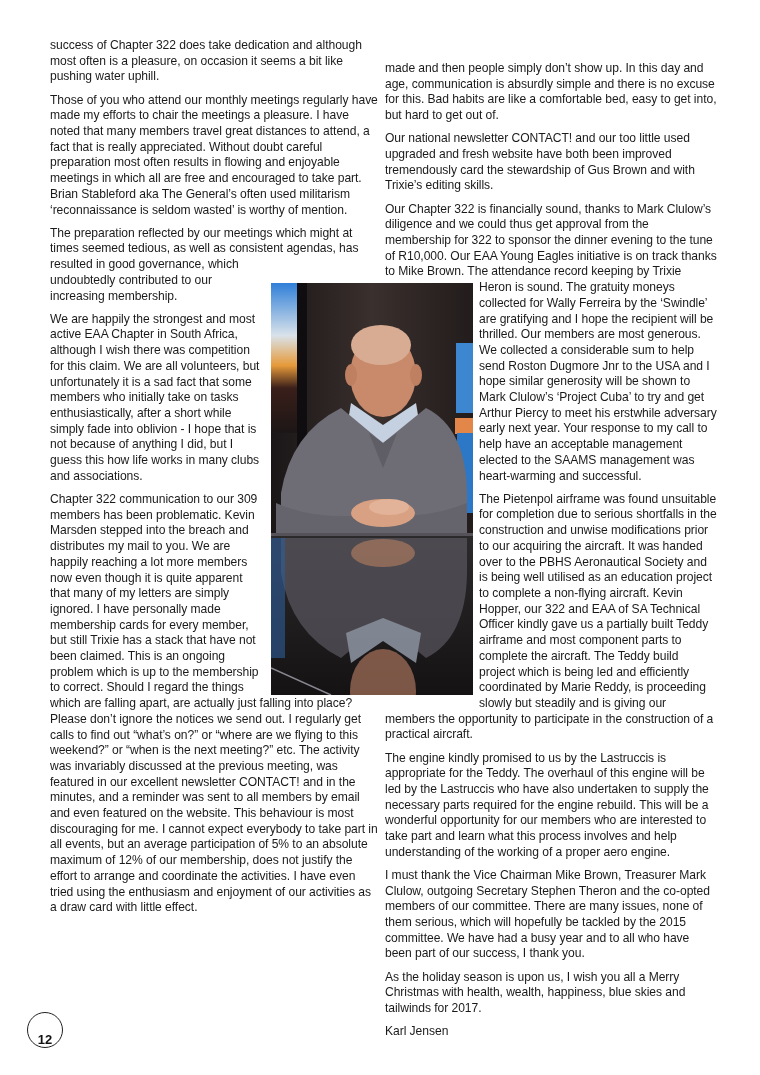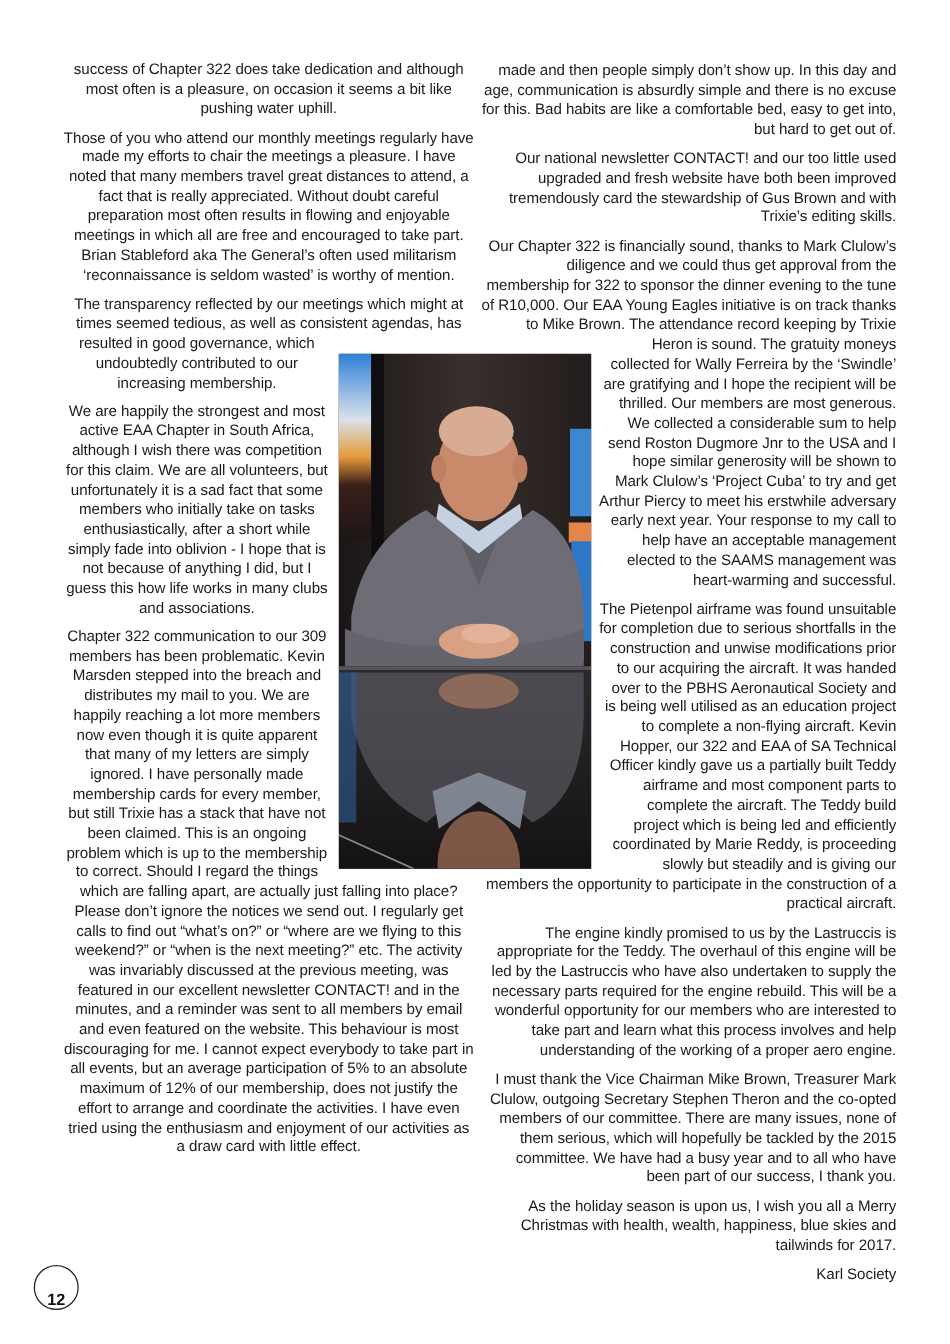--- a/index.html
+++ b/index.html
@@ -1,22 +1,22 @@
 <!DOCTYPE html>
 <html><head>
 <meta charset="utf-8">
 <style>
   html, body { margin: 0; padding: 0; background: #ffffff; }
   body { width: 760px; height: 1075px; position: relative; overflow: hidden;
          font-family: "Liberation Sans", "DejaVu Sans", sans-serif; color: #1a1a1a; }
   .page { position: absolute; left: 0; top: 0; width: 760px; height: 1075px; }
   .col { position: absolute; font-size: 12.1px; line-height: 15.7px; letter-spacing: -0.05px; }
   .col p { margin: 0 0 7.5px 0; }
-  .col-left { left: 50px; top: 48px; width: 330px; text-align: center; }
-  .col-right { left: 385px; top: 49px; width: 332px; text-align: right; }
+  .col-left { left: 50px; top: 38px; width: 330px; }
+  .col-right { left: 385px; top: 61px; width: 332px; }
   .photo { position: absolute; left: 271px; top: 283px; width: 202px; height: 412px; overflow: hidden;
            background: #2a2322; }
   .photo svg { display: block; }
   .page-num { position: absolute; left: 27px; top: 1012px; width: 36px; height: 36px; border: 1.5px solid #222;
               border-radius: 50%; box-sizing: border-box; display: flex; align-items: flex-end; justify-content: center;
               font-weight: bold; font-size: 13px; color: #111; }
   .sig { margin-top: 2px; }
 </style>
 </head>
 <body>
@@ -80,35 +80,35 @@
       <line x1="0" y1="385" x2="60" y2="412" stroke="#8a8790" stroke-width="1.5"></line>
     </svg>
   </div>
 
   <div class="col col-left">
       <div style="float: right; width: 0px; height: 234px;"></div>
       <div style="float: right; clear: right; width: 115px; height: 414px;"></div>
     <p>success of Chapter 322 does take dedication and although most often is a pleasure, on occasion it seems a bit like pushing water uphill.</p>
     <p>Those of you who attend our monthly meetings regularly have made my efforts to chair the meetings a pleasure.  I have noted that many members travel great distances to attend, a fact that is really appreciated. Without doubt careful preparation most often results in flowing and enjoyable meetings in which all are free and encouraged to take part. Brian Stableford aka The General’s often used militarism ‘reconnaissance is seldom wasted’ is worthy of mention.</p>
     <p style="margin-bottom:7.5px;">
-      <span style="display: inline; width: 330px;">The transparency reflected by our meetings which might at times seemed tedious, as well as consistent agendas, has resulted in good governance, which undoubtedly contributed to our increasing membership.</span>
+      <span style="display: inline; width: 330px;">The preparation reflected by our meetings which might at times seemed tedious, as well as consistent agendas, has resulted in good governance, which undoubtedly contributed to our increasing membership.</span>
     </p>
     <p style="">We are happily the strongest and most active EAA Chapter in South Africa, although I wish there was competition for this claim. We are all volunteers, but unfortunately it is a sad fact that some members who initially take on tasks enthusiastically, after a short while simply fade into oblivion - I hope that is not because of anything I did, but I guess this how life works in many clubs and associations.</p>
     <p>Chapter 322 communication to our 309 members has been problematic. Kevin Marsden stepped into the breach and distributes my mail to you. We are happily reaching a lot more members now even though it is quite apparent that many of my letters are simply ignored. I have personally made membership cards for every member, but still Trixie has a stack that have not been claimed. This is an ongoing problem which is up to the membership to correct. Should I regard the things which are falling apart, are actually just falling into place?  Please don’t ignore the notices we send out. I regularly get calls to find out “what’s on?” or “where are we flying to this weekend?” or “when is the next meeting?” etc. The activity was invariably discussed at the previous meeting, was featured in our excellent newsletter CONTACT! and in the minutes, and a reminder was sent to all members by email and even featured on the website. This behaviour is most discouraging for me. I cannot expect everybody to take part in all events, but an average participation of 5% to an absolute maximum of 12% of our membership, does not justify the effort to arrange and coordinate the activities. I have even tried using the enthusiasm and enjoyment of our activities as a draw card with little effect.</p>
   </div>
 
   <div class="col col-right">
       <div style="float: left; width: 0px; height: 222px;"></div>
       <div style="float: left; clear: left; width: 94px; height: 426px;"></div>
     <p>made and then people simply don’t show up. In this day and age, communication is absurdly simple and there is no excuse for this. Bad habits are like a comfortable bed, easy to get into, but hard to get out of.</p>
     <p>Our national newsletter CONTACT! and our too little used upgraded and fresh website have both been improved tremendously card the stewardship of Gus Brown and with Trixie’s editing skills.</p>
     <p>Our Chapter 322 is financially sound, thanks to Mark Clulow’s diligence and we could thus get approval from the membership for 322 to sponsor the dinner evening to the tune of R10,000. Our EAA Young Eagles initiative is on track thanks to Mike Brown. The attendance record keeping by Trixie Heron is sound. The gratuity moneys collected for Wally Ferreira by the ‘Swindle’ are gratifying and I hope the recipient will be thrilled. Our members are most generous. We collected a considerable sum to help send Roston Dugmore Jnr to the USA and I hope similar generosity will be shown to Mark Clulow’s ‘Project Cuba’ to try and get Arthur Piercy to meet his erstwhile adversary early next year. Your response to my call to help have an acceptable management elected to the SAAMS management was heart-warming and successful.</p>
     <p>The Pietenpol airframe was found unsuitable for completion due to serious shortfalls in the construction and unwise modifications prior to our acquiring the aircraft. It was handed over to the PBHS Aeronautical Society and is being well utilised as an education project to complete a non-flying aircraft. Kevin Hopper, our 322 and EAA of SA Technical Officer kindly gave us a partially built Teddy airframe and most component parts to complete the aircraft. The Teddy build project which is being led and efficiently coordinated by Marie Reddy, is proceeding slowly but steadily and is giving our members the opportunity to participate in the construction of a practical aircraft.</p>
     <p>The engine kindly promised to us by the Lastruccis is appropriate for the Teddy. The overhaul of this engine will be led by the Lastruccis who have also undertaken to supply the necessary parts required for the engine rebuild. This will be a wonderful opportunity for our members who are interested to take part and learn what this process involves and help understanding of the working of a proper aero engine.</p>
     <p>I must thank the Vice Chairman Mike Brown, Treasurer Mark Clulow, outgoing Secretary Stephen Theron and the co-opted members of our committee. There are many issues, none of them serious, which will hopefully be tackled by the 2015 committee. We have had a busy year and to all who have been part of our success, I thank you.</p>
     <p>As the holiday season is upon us, I wish you all a Merry Christmas with health, wealth, happiness, blue skies and tailwinds for 2017.</p>
-    <p class="sig">Karl Society</p>
+    <p class="sig">Karl Jensen</p>
   </div>
 
   <div class="page-num">
     <span>12</span>
   </div>
 </div>
 
 </body></html>

